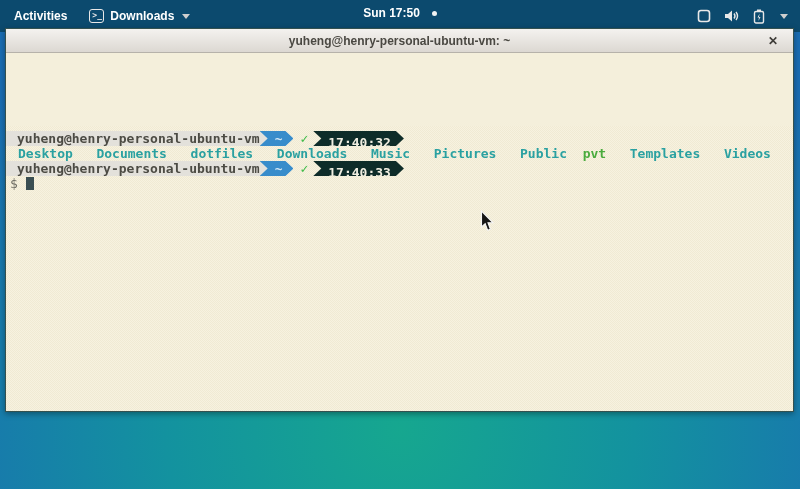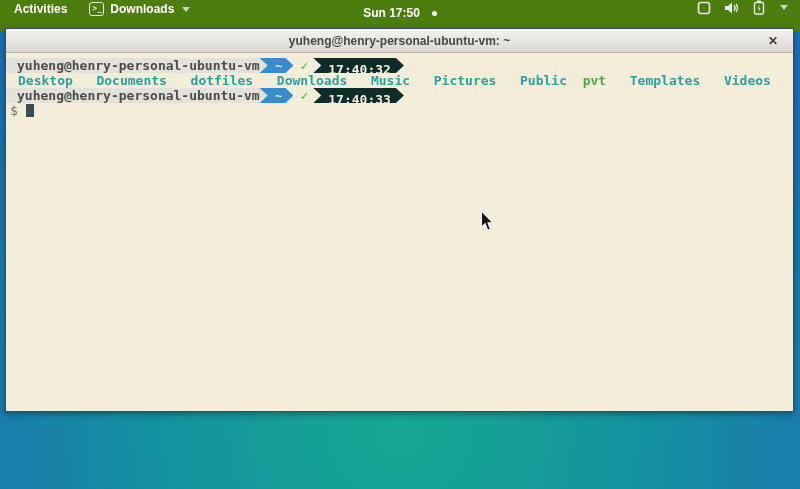--- a/index.html
+++ b/index.html
@@ -8,21 +8,21 @@
   
   .desktop {
     position:absolute; inset:0;
     background:
       radial-gradient(circle 520px at 400px 430px, #16a78f 0%, #13929f 45%, #1a6db3 100%);
   }
 
   
   .topbar {
     position:absolute; left:0; top:0; width:800px; height:32px;
-    background:#4d7c0f; color:#fff; display:flex; align-items:flex-start;
+    background:#0c4a6e; color:#fff; display:flex; align-items:center;
     font-size:12px; font-weight:bold;
   }
   .tb-left { display:flex; align-items:center; gap:18px; padding-left:10px; }
   .activities { padding:2px 4px; cursor:default; }
   .appmenu { display:flex; align-items:center; gap:6px; }
   .term-glyph {
     width:15px; height:14px; border:1.5px solid #e8e8e8; border-radius:3px;
     display:flex; align-items:flex-end; justify-content:flex-start;
     font-family:"DejaVu Sans Mono", monospace; font-size:8px; line-height:8px;
     padding:1px 1px 2px 2px; color:#e8e8e8; font-weight:bold;
@@ -34,42 +34,42 @@
   .tb-center { position:absolute; left:0; right:0; top:0; height:26px;
     display:flex; align-items:center; justify-content:center; gap:12px; pointer-events:none; }
   .notif-dot { width:5px; height:5px; border-radius:50%; background:#f2f2f2; }
   .tb-right { margin-left:auto; display:flex; align-items:center; gap:13px; padding-right:12px; }
   .tb-right svg { display:block; }
 
   
   .window {
     position:absolute; left:5px; top:28px; width:789px; height:384px;
     border:1px solid #34514f; box-shadow:0 2px 6px rgba(0,0,0,.35);
-    display:flex; flex-direction:column; background:#f4efdb;
+    display:flex; flex-direction:column; background:#f4efdb;gap:41px;
   }
   .titlebar {
     height:24px; flex:0 0 24px;
     background:linear-gradient(#f4f2ef, #dcd8d2);
     border-bottom:1px solid #b6b2aa;
     display:flex; align-items:center; justify-content:center; position:relative;
     font-size:12px; font-weight:bold; color:#4a4842;
   }
   .close-btn {
     position:absolute; right:10px; top:0; height:24px; width:20px;
     display:flex; align-items:center; justify-content:center;
     color:#3f3d38; font-size:12px; font-weight:bold; cursor:default;
   }
 
   .term {
     flex:1 1 auto; position:relative;
     background-color:#f4efdb;
     background-image:conic-gradient(#f7f2e0 25%, #f0ead3 0 50%, #f7f2e0 0 75%, #f0ead3 0);
     background-size:2px 2px;
     font-family:"DejaVu Sans Mono", monospace; font-size:13px; line-height:15px;
-    color:#4c4b44; padding-top:5px; overflow:hidden;
+    color:#4c4b44; padding-top:5px; overflow:hidden;margin-top:32px;
   }
   .line { height:15px; white-space:pre; padding-left:4px; }
   .prompt-line { display:flex; align-items:stretch; padding-left:0; }
 
   .p-host {
     background:#e3e1db; color:#4c4b44; font-weight:bold;
     padding:0 8px 0 11px; line-height:15px;
     clip-path:polygon(0 0, calc(100% - 8px) 0, 100% 50%, calc(100% - 8px) 100%, 0 100%);
   }
   .p-dir {

